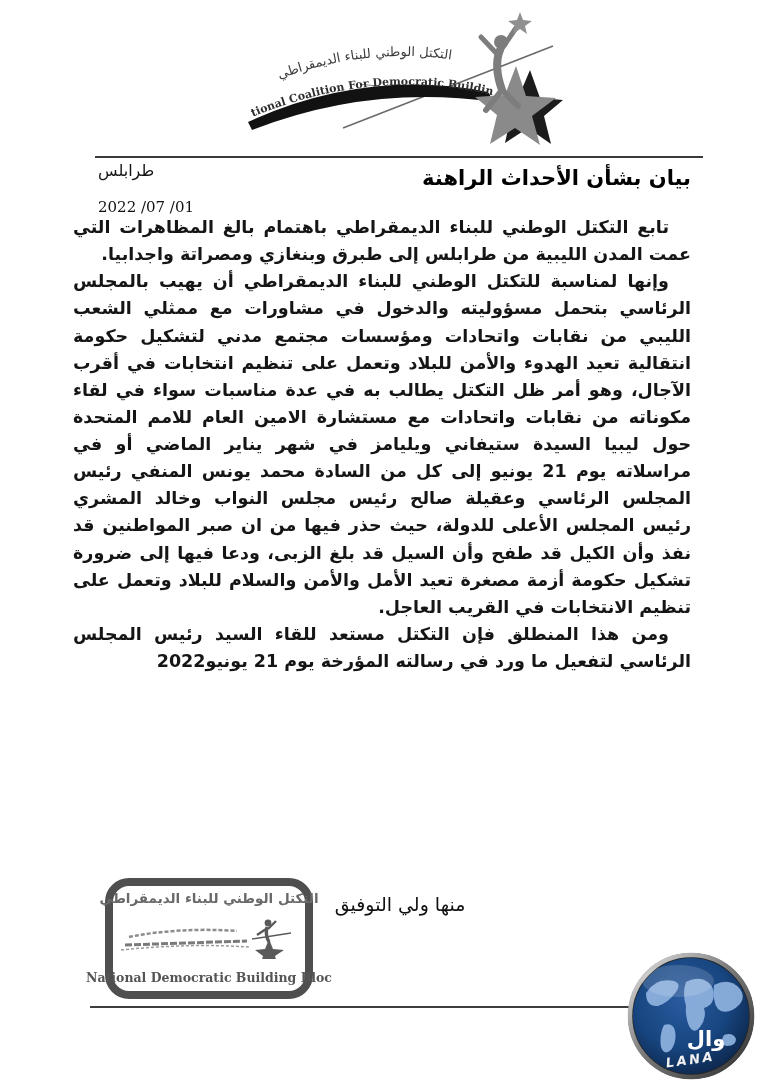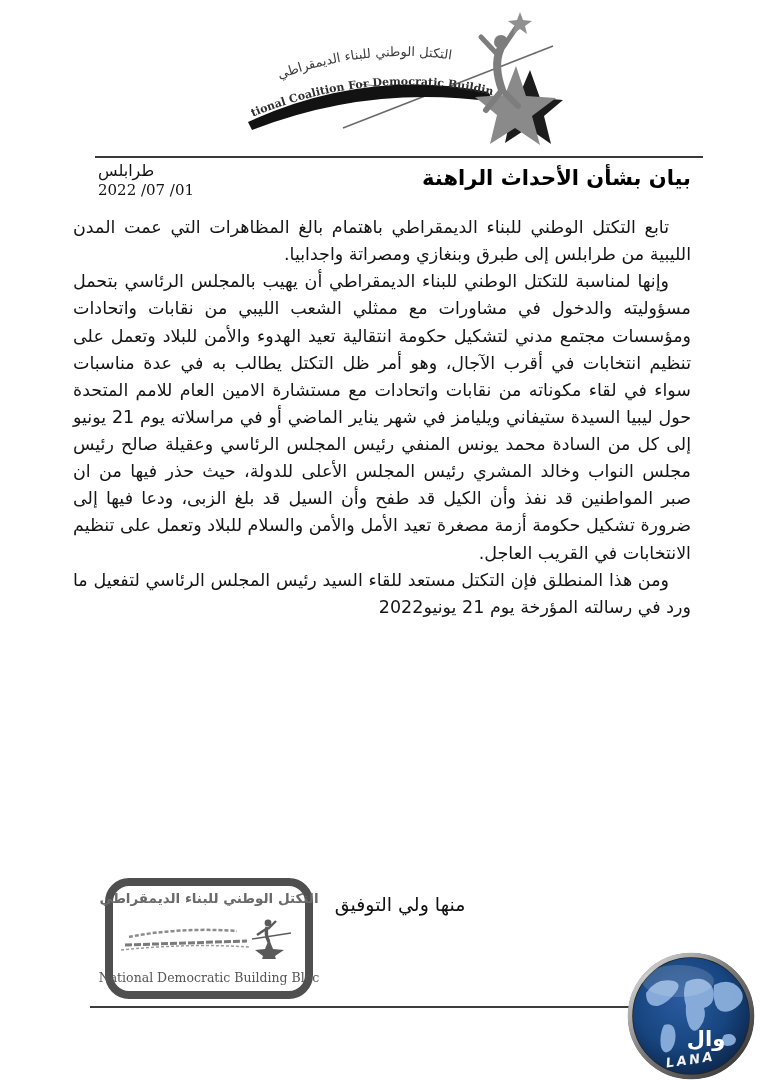--- a/index.html
+++ b/index.html
@@ -14,45 +14,45 @@
     font-family: "DejaVu Sans", sans-serif;
     color: #1a1a1a;
   }
   
   .logo-wrap { position: absolute; left: 248px; top: 6px; width: 315px; height: 140px; }
   
   .header-rule { position: absolute; left: 95px; top: 156px; width: 608px; height: 2px; background: #3a3a3a; }
   
   .date-block { position: absolute; left: 98px; top: 161px; width: 110px; text-align: left; }
   .city { font-size: 16px; color: #111; }
-  .date { font-size: 15px; direction: ltr; unicode-bidi: isolate; font-family: "DejaVu Serif", serif; color: #111; margin-top: 1px; }
+  .date { font-size: 15px; direction: ltr; unicode-bidi: isolate; font-family: "DejaVu Serif", serif; color: #111; margin-top: 18px; }
   
   .title {
     position: absolute; left: 73px; top: 166px; width: 618px;
     text-align: right; direction: rtl;
     font-size: 21px; font-weight: bold; color: #000;
   }
   
   .body-text {
     position: absolute; left: 73px; top: 214px; width: 618px;
     direction: rtl; text-align: justify;
-    font-size: 17.5px; line-height: 1.55; color: #151515;
+    font-size: 17.5px; line-height: 1.55; color: #151515; font-weight: bold;
   }
   .body-text p { text-indent: 22px; margin: 0; }
   
   .closing { position: absolute; left: 300px; top: 893px; width: 200px; text-align: center; direction: rtl; font-size: 19px; color: #111; }
   
   .stamp {
     position: absolute; left: 105px; top: 878px; width: 208px; height: 121px;
     border: 8px solid #4f4f4f; border-radius: 24px;
     display: flex; flex-direction: column; align-items: center; justify-content: space-between;
     padding: 4px 4px 6px 4px; background: transparent;
   }
   .stamp-ar { direction: rtl; font-size: 13.5px; font-weight: bold; color: #6a6a6a; white-space: nowrap; }
-  .stamp-en { font-size: 12.5px; font-weight: normal; color: #555; font-family: "DejaVu Serif", serif; white-space: nowrap; }
+  .stamp-en { font-size: 12.5px; font-weight: bold; color: #555; font-family: "DejaVu Serif", serif; white-space: nowrap; }
   
   .footer-rule { position: absolute; left: 90px; top: 1006px; width: 545px; height: 2px; background: #3d3d3d; }
   
   .globe { position: absolute; left: 626px; top: 951px; width: 130px; height: 130px; }
 </style>
 </head>
 <body>
 
 <div class="page">
 

